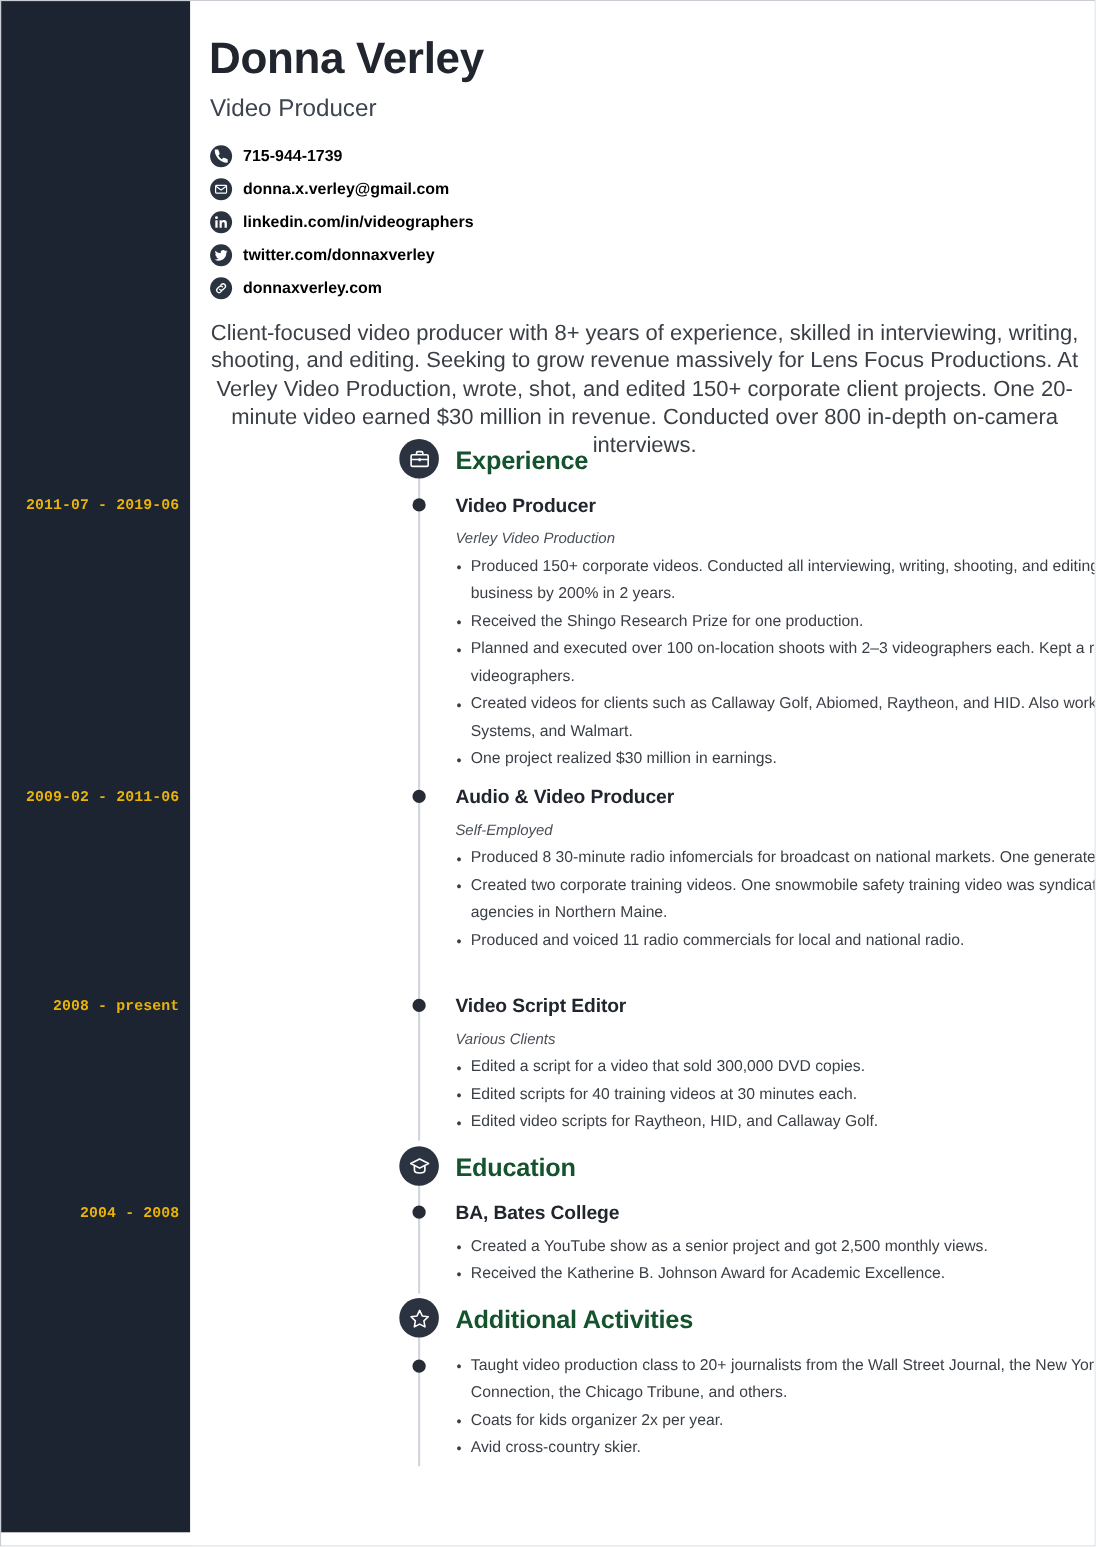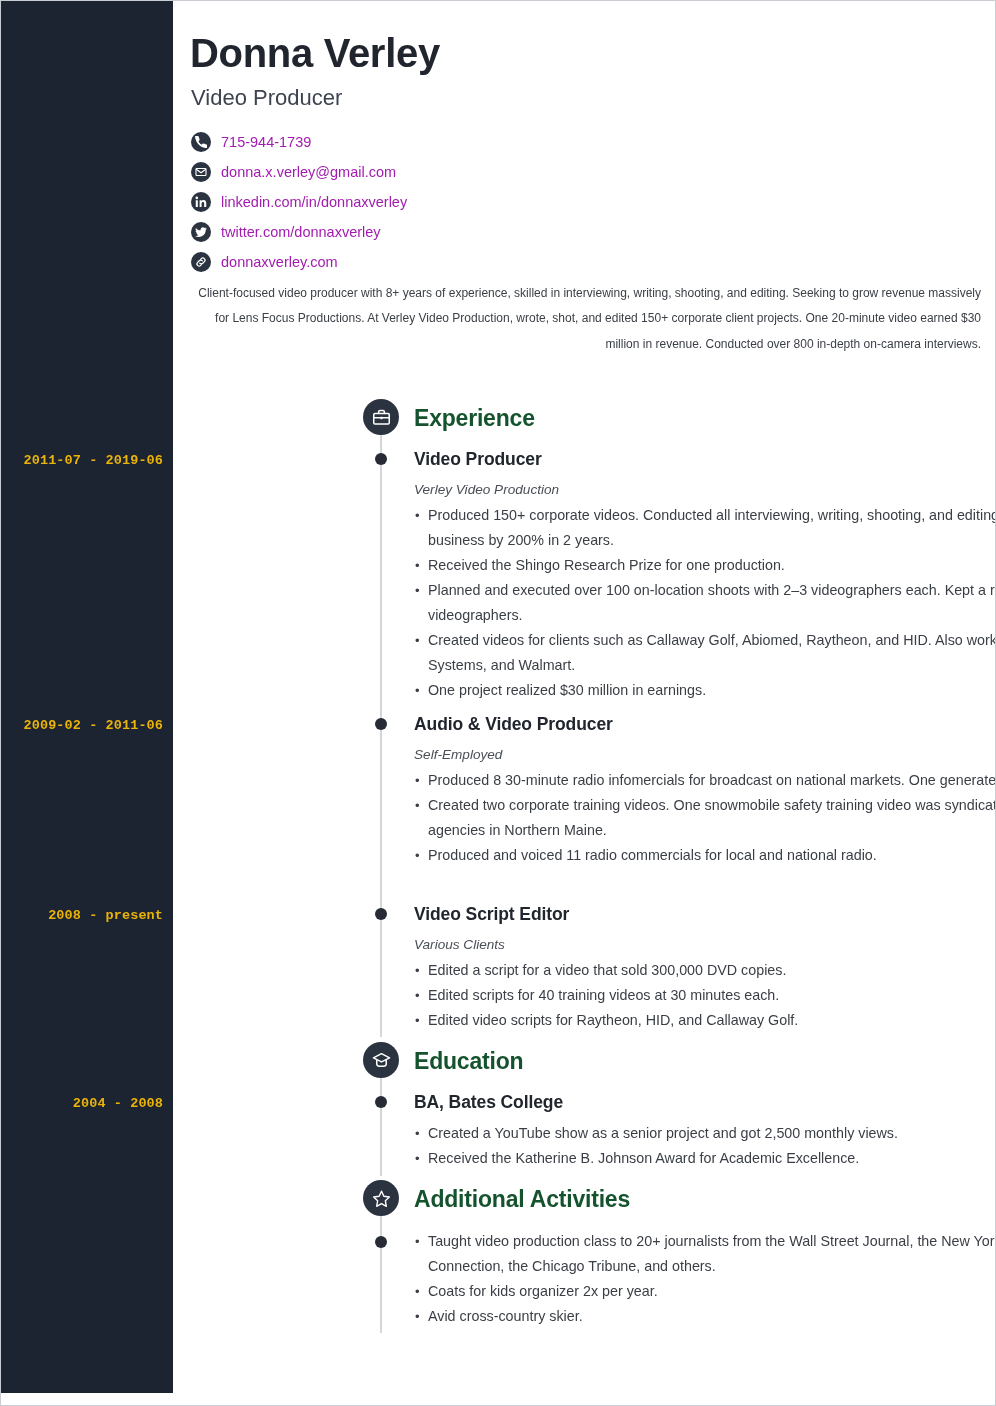--- a/index.html
+++ b/index.html
@@ -96,34 +96,35 @@
     display: inline-flex;
     align-items: center;
     justify-content: center;
     flex: 0 0 auto;
     margin-right: 10px;
   }
   .contact-icon svg { display: block; }
 
   .contact-text {
     font-size: 14.5px;
-    color: #a21caf;
+    color: #000000;
     line-height: 1;
+    font-weight: bold;
   }
 
   
   .summary {
     position: absolute;
     left: 18px;
-    top: 280px;
+    top: 290px;
     width: 790px;
-    font-size: 12px;
+    font-size: 20px;
     line-height: 25.4px;
     color: #3a3f46;
-    text-align: right;
+    text-align: center;
   }
 
   
   .timeline-line {
     position: absolute;
     left: 207px;
     width: 2px;
     background: #d3d6da;
   }
 
@@ -242,21 +243,21 @@
         </div>
 
         <div class="contact-row">
           <span class="contact-icon">
             <svg width="12" height="12" viewBox="0 0 24 24" fill="#ffffff">
               <rect x="1.5" y="8.5" width="4.2" height="13.5"></rect>
               <circle cx="3.6" cy="3.8" r="2.6"></circle>
               <path d="M9.2 8.5h4v1.9c.7-1.2 2.1-2.2 4.1-2.2 3.4 0 5.2 2.1 5.2 5.9V22h-4.2v-7c0-1.9-.7-3.1-2.3-3.1-1.4 0-2.3 1-2.6 2-.1.3-.2.8-.2 1.3V22H9.2V8.5z"></path>
             </svg>
           </span>
-          <span class="contact-text">linkedin.com/in/donnaxverley</span>
+          <span class="contact-text">linkedin.com/in/videographers</span>
         </div>
 
         <div class="contact-row">
           <span class="contact-icon">
             <svg width="12" height="12" viewBox="0 0 24 24" fill="#ffffff">
               <path d="M23 4.9c-.8.4-1.7.6-2.6.8 1-.6 1.7-1.5 2-2.6-.9.5-1.9.9-3 1.1-.9-.9-2.1-1.5-3.5-1.5-2.6 0-4.8 2.1-4.8 4.8 0 .4 0 .7.1 1.1C7.3 8.3 4 6.5 1.8 3.8c-.4.7-.6 1.5-.6 2.4 0 1.7.8 3.1 2.1 4-.8 0-1.5-.2-2.2-.6v.1c0 2.3 1.6 4.2 3.8 4.7-.4.1-.8.2-1.2.2-.3 0-.6 0-.9-.1.6 1.9 2.4 3.3 4.5 3.3-1.6 1.3-3.7 2.1-6 2.1-.4 0-.8 0-1.2-.1 2.2 1.4 4.7 2.2 7.5 2.2 9 0 13.9-7.4 13.9-13.9v-.6c1-.7 1.8-1.5 2.5-2.5z"></path>
             </svg>
           </span>
           <span class="contact-text">twitter.com/donnaxverley</span>
         </div>

